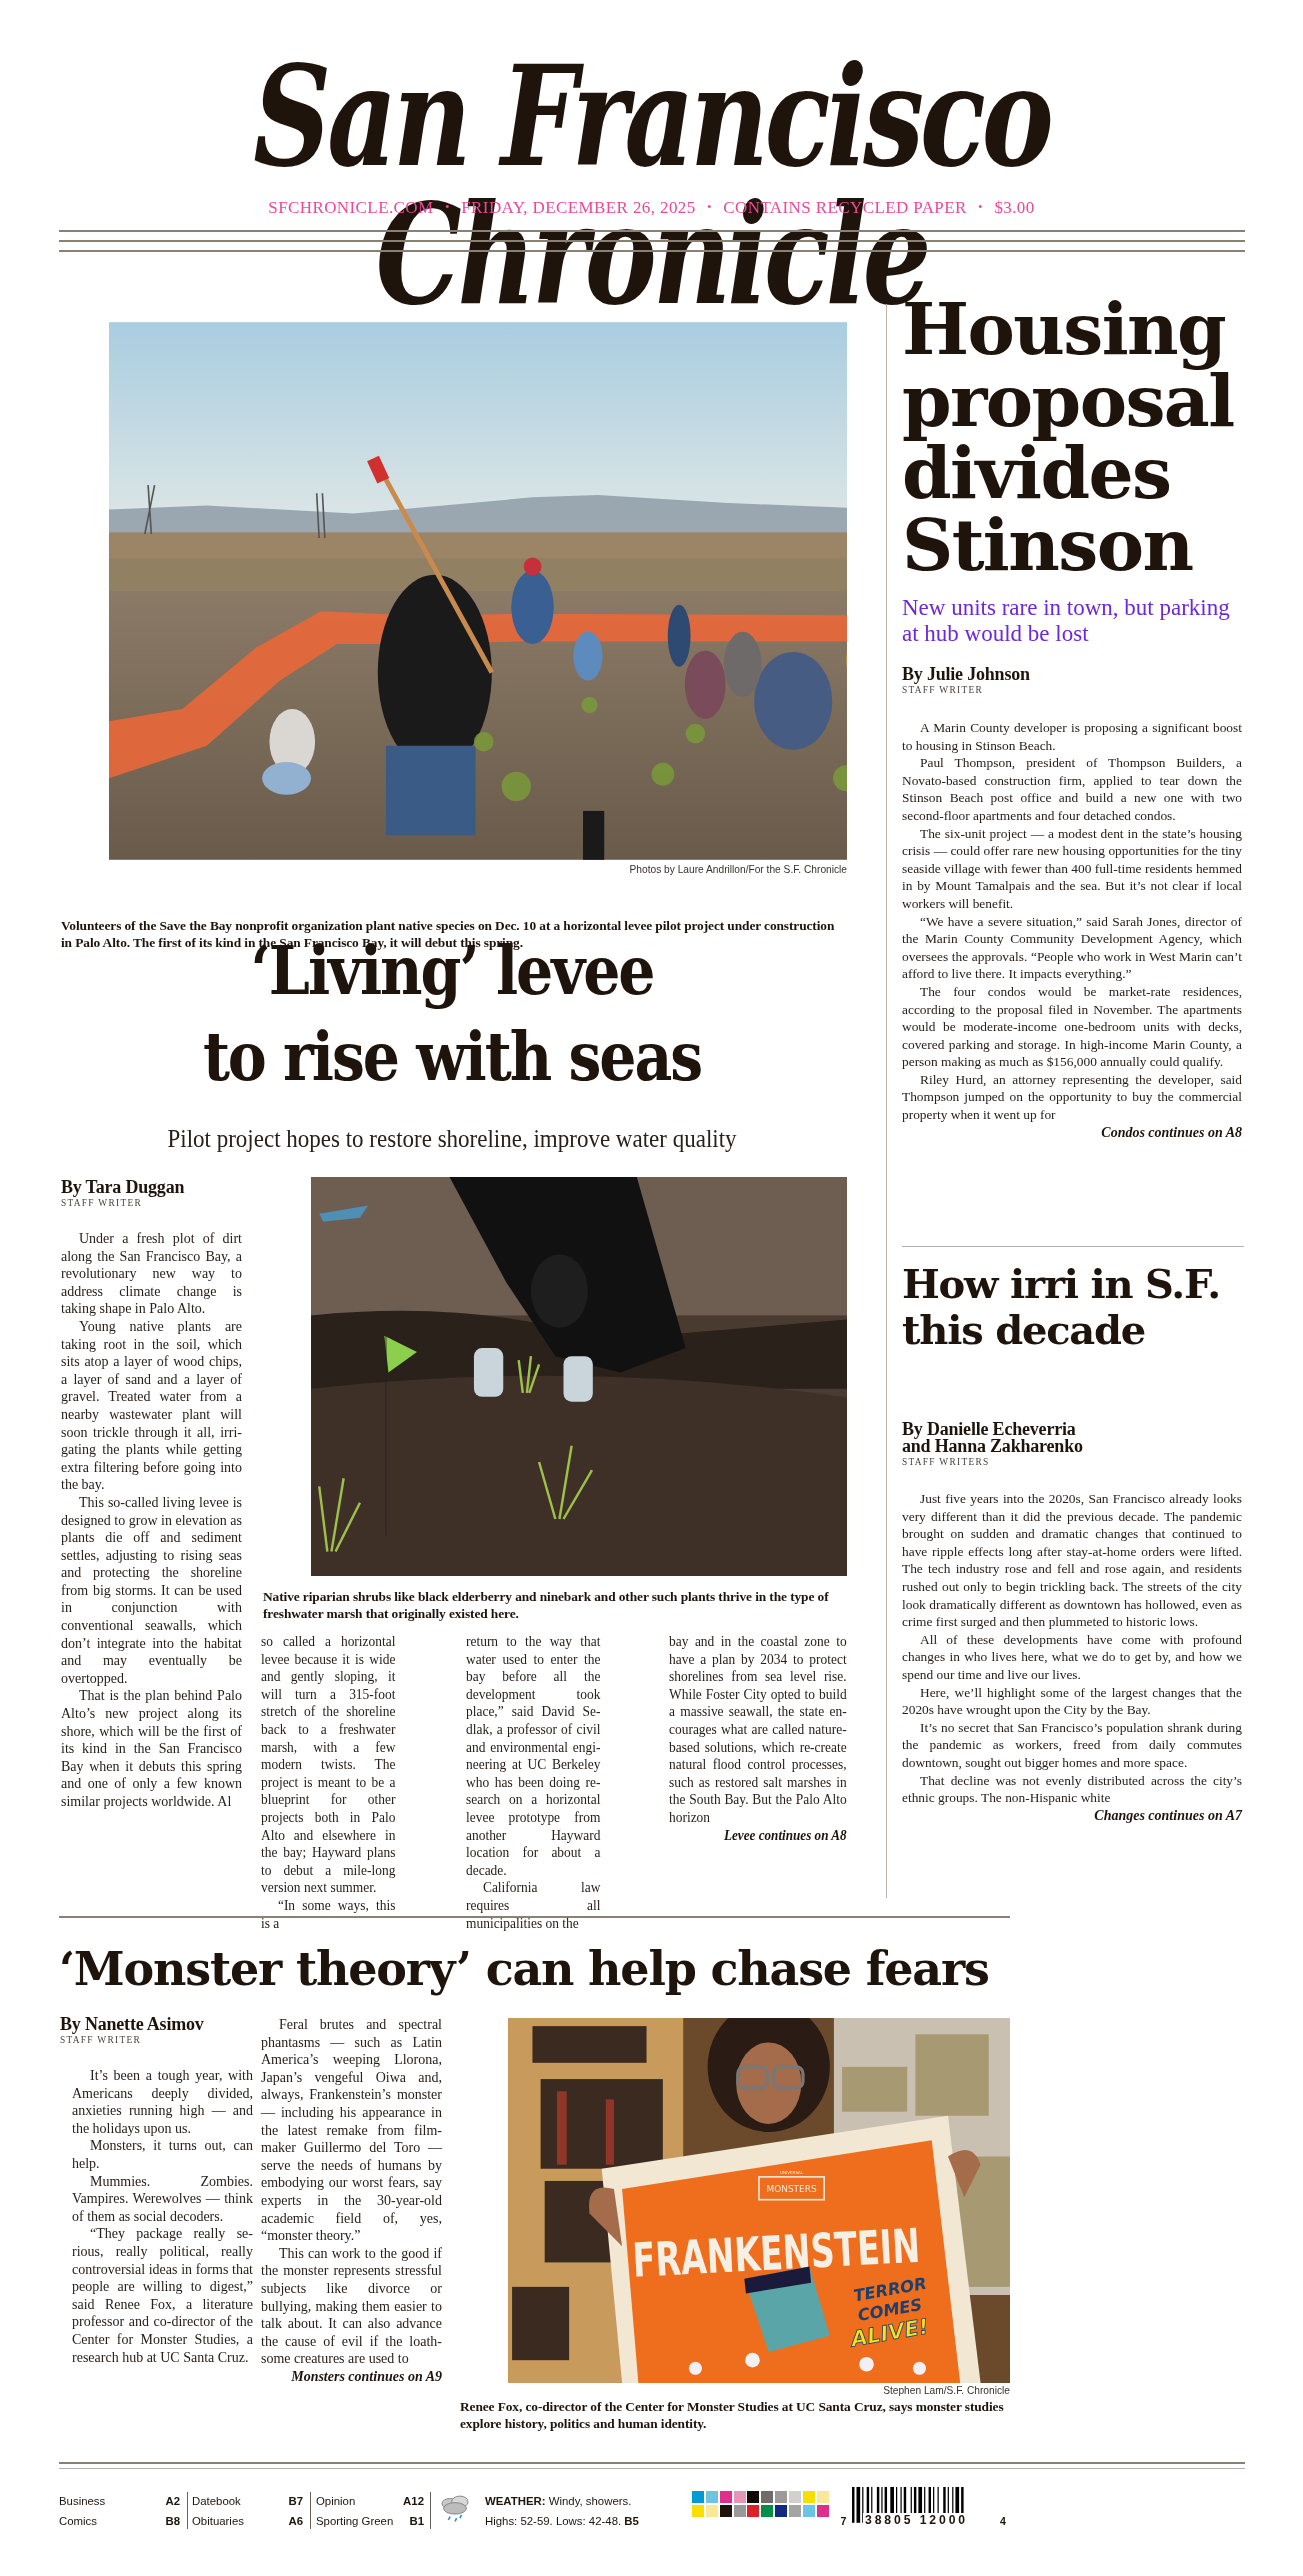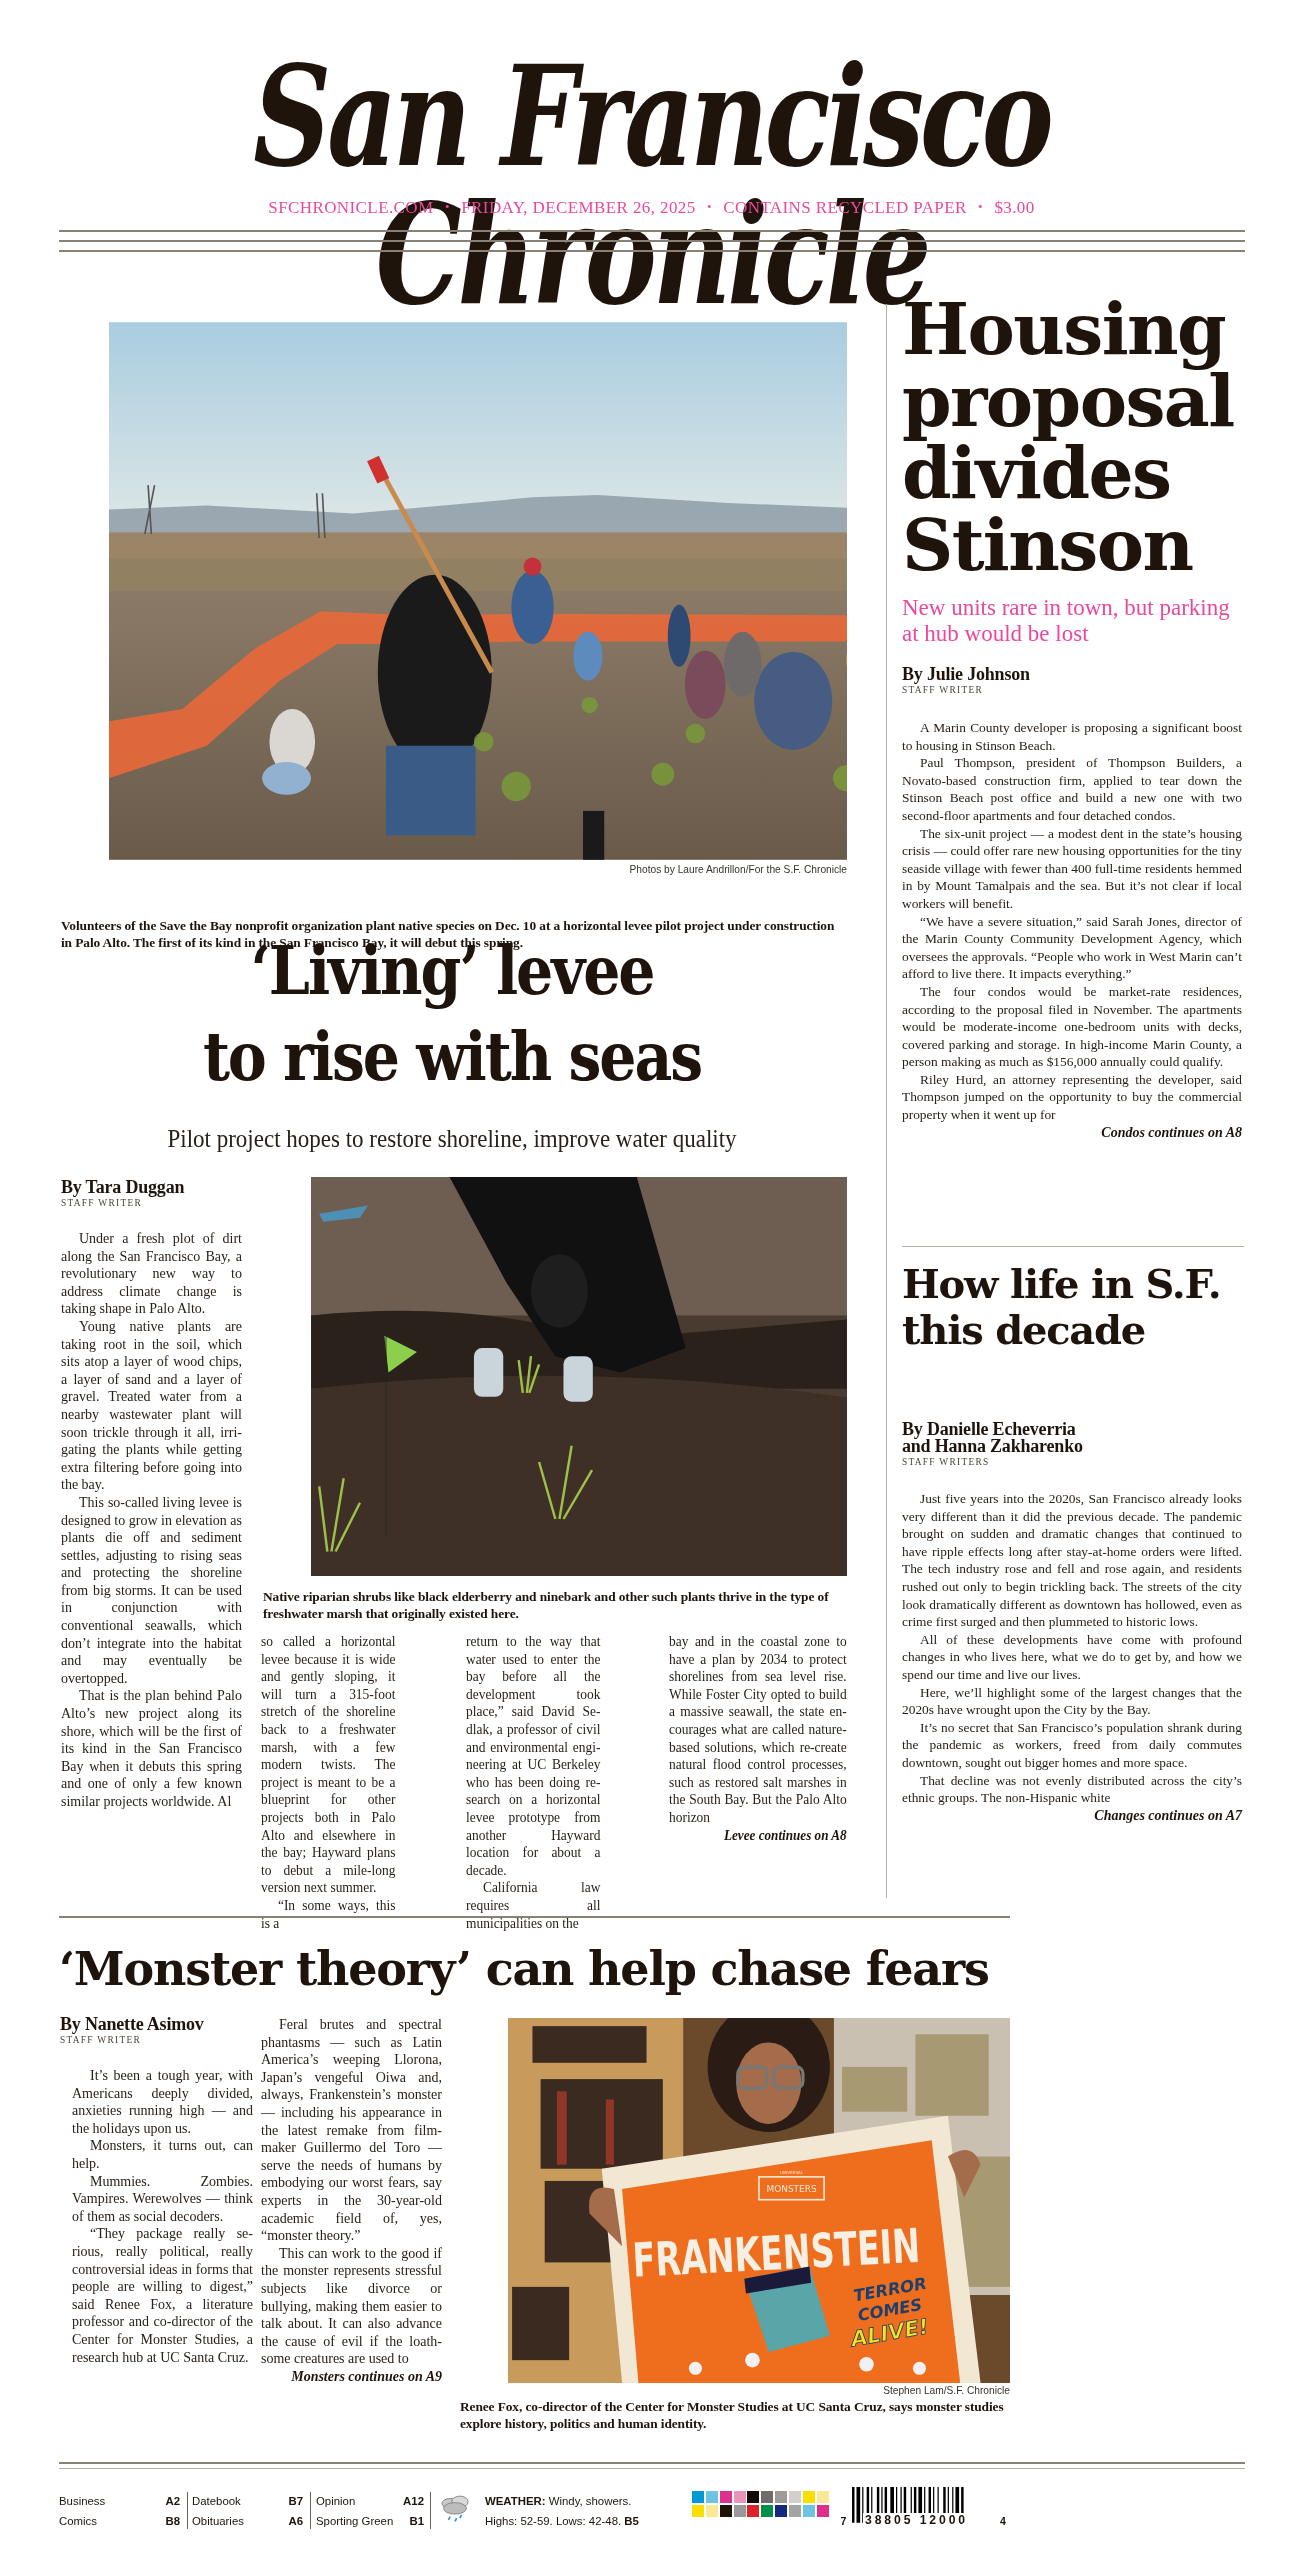--- a/index.html
+++ b/index.html
@@ -33,21 +33,21 @@
 
   .body { font-family: "Liberation Serif", serif; font-size: 14px; line-height: 17.6px; color: #2a2019; text-align: justify; hyphens: manual; }
   .body p { text-indent: 18px; }
   .cont { font-family: "Liberation Serif", serif; font-weight: bold; font-style: italic; font-size: 14px; text-align: right; color: #1e140c; }
 
   .narrow { font-family: "Liberation Serif", serif; font-size: 14.3px; line-height: 17.6px; color: #2a2019; text-align: justify; transform: scaleX(0.94); transform-origin: left top; }
   .narrow p { text-indent: 18px; }
 
   
   .rhead { font-family: "DejaVu Serif", serif; font-weight: bold; font-size: 71px; line-height: 72px; letter-spacing: -1.6px; color: #1e140c; }
-  .rdeck { font-family: "Liberation Serif", serif; font-size: 23px; line-height: 26px; color: #ec4899; }
+  .rdeck { font-family: "Liberation Serif", serif; font-size: 23px; line-height: 26px; color: #6d28d9; }
   .rhead2 { font-family: "DejaVu Serif", serif; font-weight: bold; font-size: 40px; line-height: 46px; letter-spacing: -1.2px; color: #1e140c; }
 
   .monster-head { left: 59px; top: 1941px; width: 961px; font-family: "DejaVu Serif", serif; font-weight: bold; font-size: 46px; letter-spacing: -1.2px; line-height: 57px; }
 
   
   .footer { font-family: "Liberation Sans", sans-serif; font-size: 11.4px; color: #1e140c; }
   .index-col { position: absolute; top: 2492px; line-height: 19.5px; }
   .index-col .row { display: flex; justify-content: space-between; white-space: nowrap; }
   .index-col .row b { font-weight: bold; }
   .vsep { position: absolute; top: 2492px; width: 0.8px; height: 37px; background: #6b625a; }
@@ -189,21 +189,21 @@
   <p>The six-unit project — a modest dent in the state’s housing crisis — could offer rare new housing op­portunities for the tiny seaside village with fewer than 400 full-time residents hemmed in by Mount Tamalpais and the sea. But it’s not clear if local workers will benefit.</p>
   <p>“We have a severe situation,” said Sarah Jones, director of the Marin County Community Develop­ment Agency, which oversees the approvals. “Peo­ple who work in West Marin can’t afford to live there. It impacts everything.”</p>
   <p>The four condos would be market-rate residenc­es, according to the proposal filed in November. The apartments would be moderate-income one-bed­room units with decks, covered parking and stor­age. In high-income Marin County, a person mak­ing as much as $156,000 annually could qualify.</p>
   <p>Riley Hurd, an attorney representing the devel­oper, said Thompson jumped on the opportunity to buy the commercial property when it went up for</p>
   <div class="cont">Condos continues on A8</div>
 </div>
 
 <div class="abs" style="left:902px;top:1246px;width:342px;height:0.8px;background:#b8b0a6"></div>
 
 <div class="abs" style="left:902px;top:1261px;width:358px;">
-  <div class="rhead2">How life in S.F.</div>
+  <div class="rhead2">How irri in S.F.</div>
   <div class="rhead2">this decade</div>
 </div>
 <div class="abs" style="left:902px;top:1421px;width:342px;">
   <div class="byline">By Danielle Echeverria</div>
   <div class="byline">and Hanna Zakharenko</div>
   <div class="role">STAFF WRITERS</div>
 </div>
 <div class="abs body" style="left:902px;top:1490px;width:340px;font-size:13.4px;">
   <p>Just five years into the 2020s, San Francisco al­ready looks very different than it did the previous decade. The pandemic brought on sudden and dramatic changes that continued to have ripple ef­fects long after stay-at-home orders were lifted. The tech industry rose and fell and rose again, and residents rushed out only to begin trickling back. The streets of the city look dramatically different as downtown has hollowed, even as crime first surged and then plummeted to historic lows.</p>
   <p>All of these developments have come with pro­found changes in who lives here, what we do to get by, and how we spend our time and live our lives.</p>

